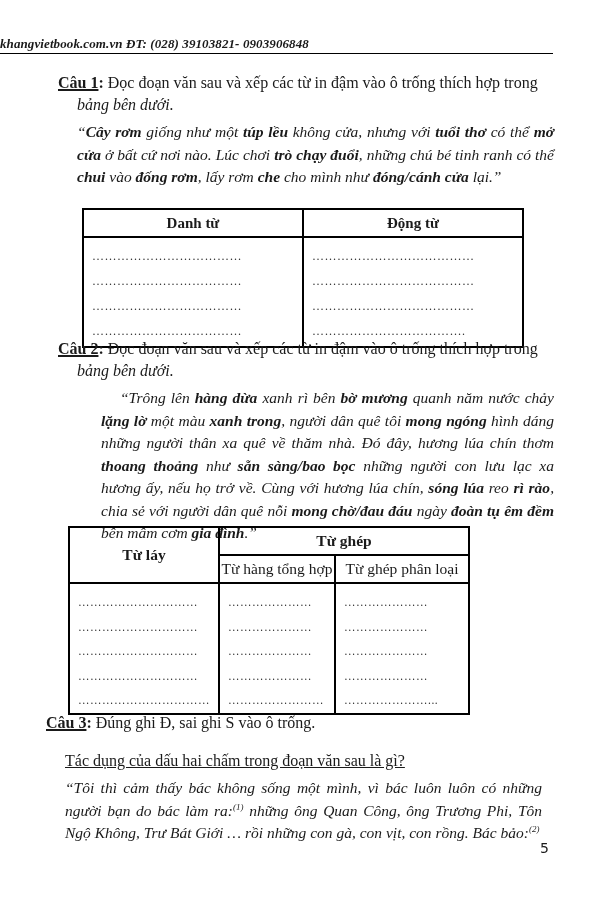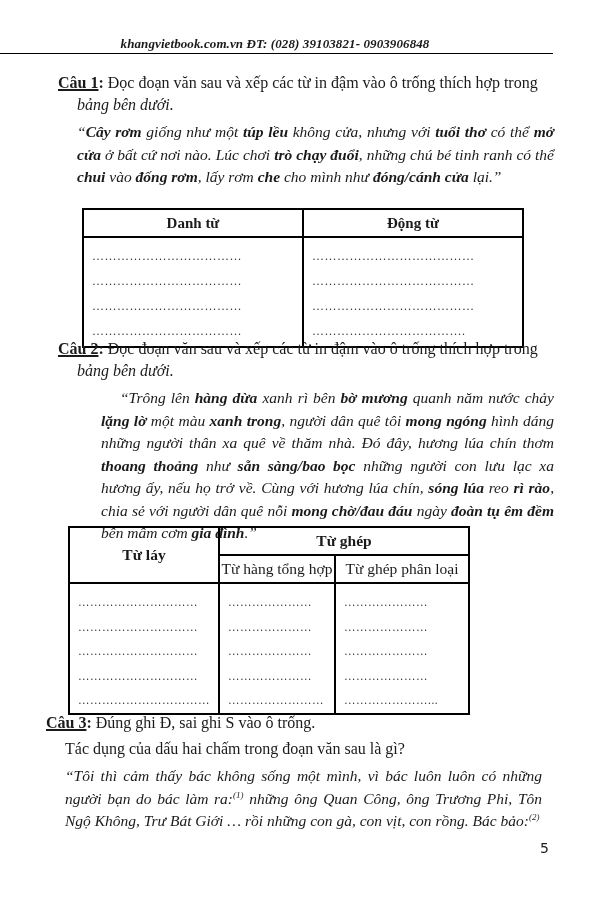--- a/index.html
+++ b/index.html
@@ -1,19 +1,19 @@
 <!DOCTYPE html>
 <html><head>
 <meta charset="utf-8">
 <style>
   html, body { margin: 0; padding: 0; background: #ffffff; }
   body { width: 605px; height: 906px; position: relative; overflow: hidden;
          font-family: "DejaVu Serif", "Liberation Serif", serif; color: #1a1a1a; }
   .header { position: absolute; left: 0; top: 33px; width: 553px; height: 20px;
-            border-bottom: 1.5px solid #000; text-align: center; }
+            border-bottom: 1.5px solid #000; text-align: left; }
   .header span { font-family: "Liberation Serif", serif; font-style: italic; font-weight: bold;
                  font-size: 13px; padding-right: 3px; letter-spacing: 0.1px; }
   .content { position: absolute; left: 58px; top: 72px; width: 496px; }
   .section-title { font-family: "Liberation Serif", serif; font-weight: bold; font-size: 15.5px; margin: 0 0 7px 0; }
   .q { font-family: "Liberation Serif", serif; font-size: 16px; line-height: 22px; margin: 0; }
   .q .qlabel { font-weight: bold; text-decoration: underline; text-decoration-thickness: 2px; }
   .q .qcolon { font-weight: bold; }
   .q .indent { padding-left: 19px; font-style: italic; }
   .quote { font-family: "Liberation Serif", serif; font-style: italic; font-size: 15.5px;
            line-height: 22.5px; margin: 5px 0 0 0; padding-left: 19px; text-align: justify; }
@@ -27,21 +27,21 @@
   .dots { font-size: 12px; letter-spacing: 0.5px; line-height: 25px; height: 25px; white-space: nowrap; color: #333; }
   .t2 { position: absolute; left: 68px; top: 526px; width: 402px; }
   .t2 th, .t2 td { border: 2px solid #000; }
   .t2 th { font-size: 15.5px; height: 24px; text-align: center; }
   .t2 th.b { font-weight: bold; }
   .t2 th.n { font-weight: normal; }
   .t2 td { vertical-align: top; padding: 6px 8px 0 8px; }
   .t2 .dots { line-height: 24.5px; height: 24.5px; font-size: 11.5px; }
   .q2 { position: absolute; left: 58px; top: 338px; width: 496px; }
   .q3 { position: absolute; left: 46px; top: 712px; width: 496px; }
-  .q3 .sub { padding-left: 19px; margin-top: 4px; font-size: 16px; line-height: 22px; }
+  .q3 .sub { padding-left: 19px; margin-top: 16px; font-size: 16px; line-height: 22px; text-decoration: underline; }
   sup { font-size: 9px; vertical-align: super; line-height: 0; }
   .pageno { position: absolute; left: 540px; top: 840px; font-family: "DejaVu Sans", sans-serif; font-size: 14px; }
 </style>
 </head>
 <body>
 
 <div class="header">
   <span>khangvietbook.com.vn  ĐT: (028) 39103821- 0903906848</span>
 </div>
 

